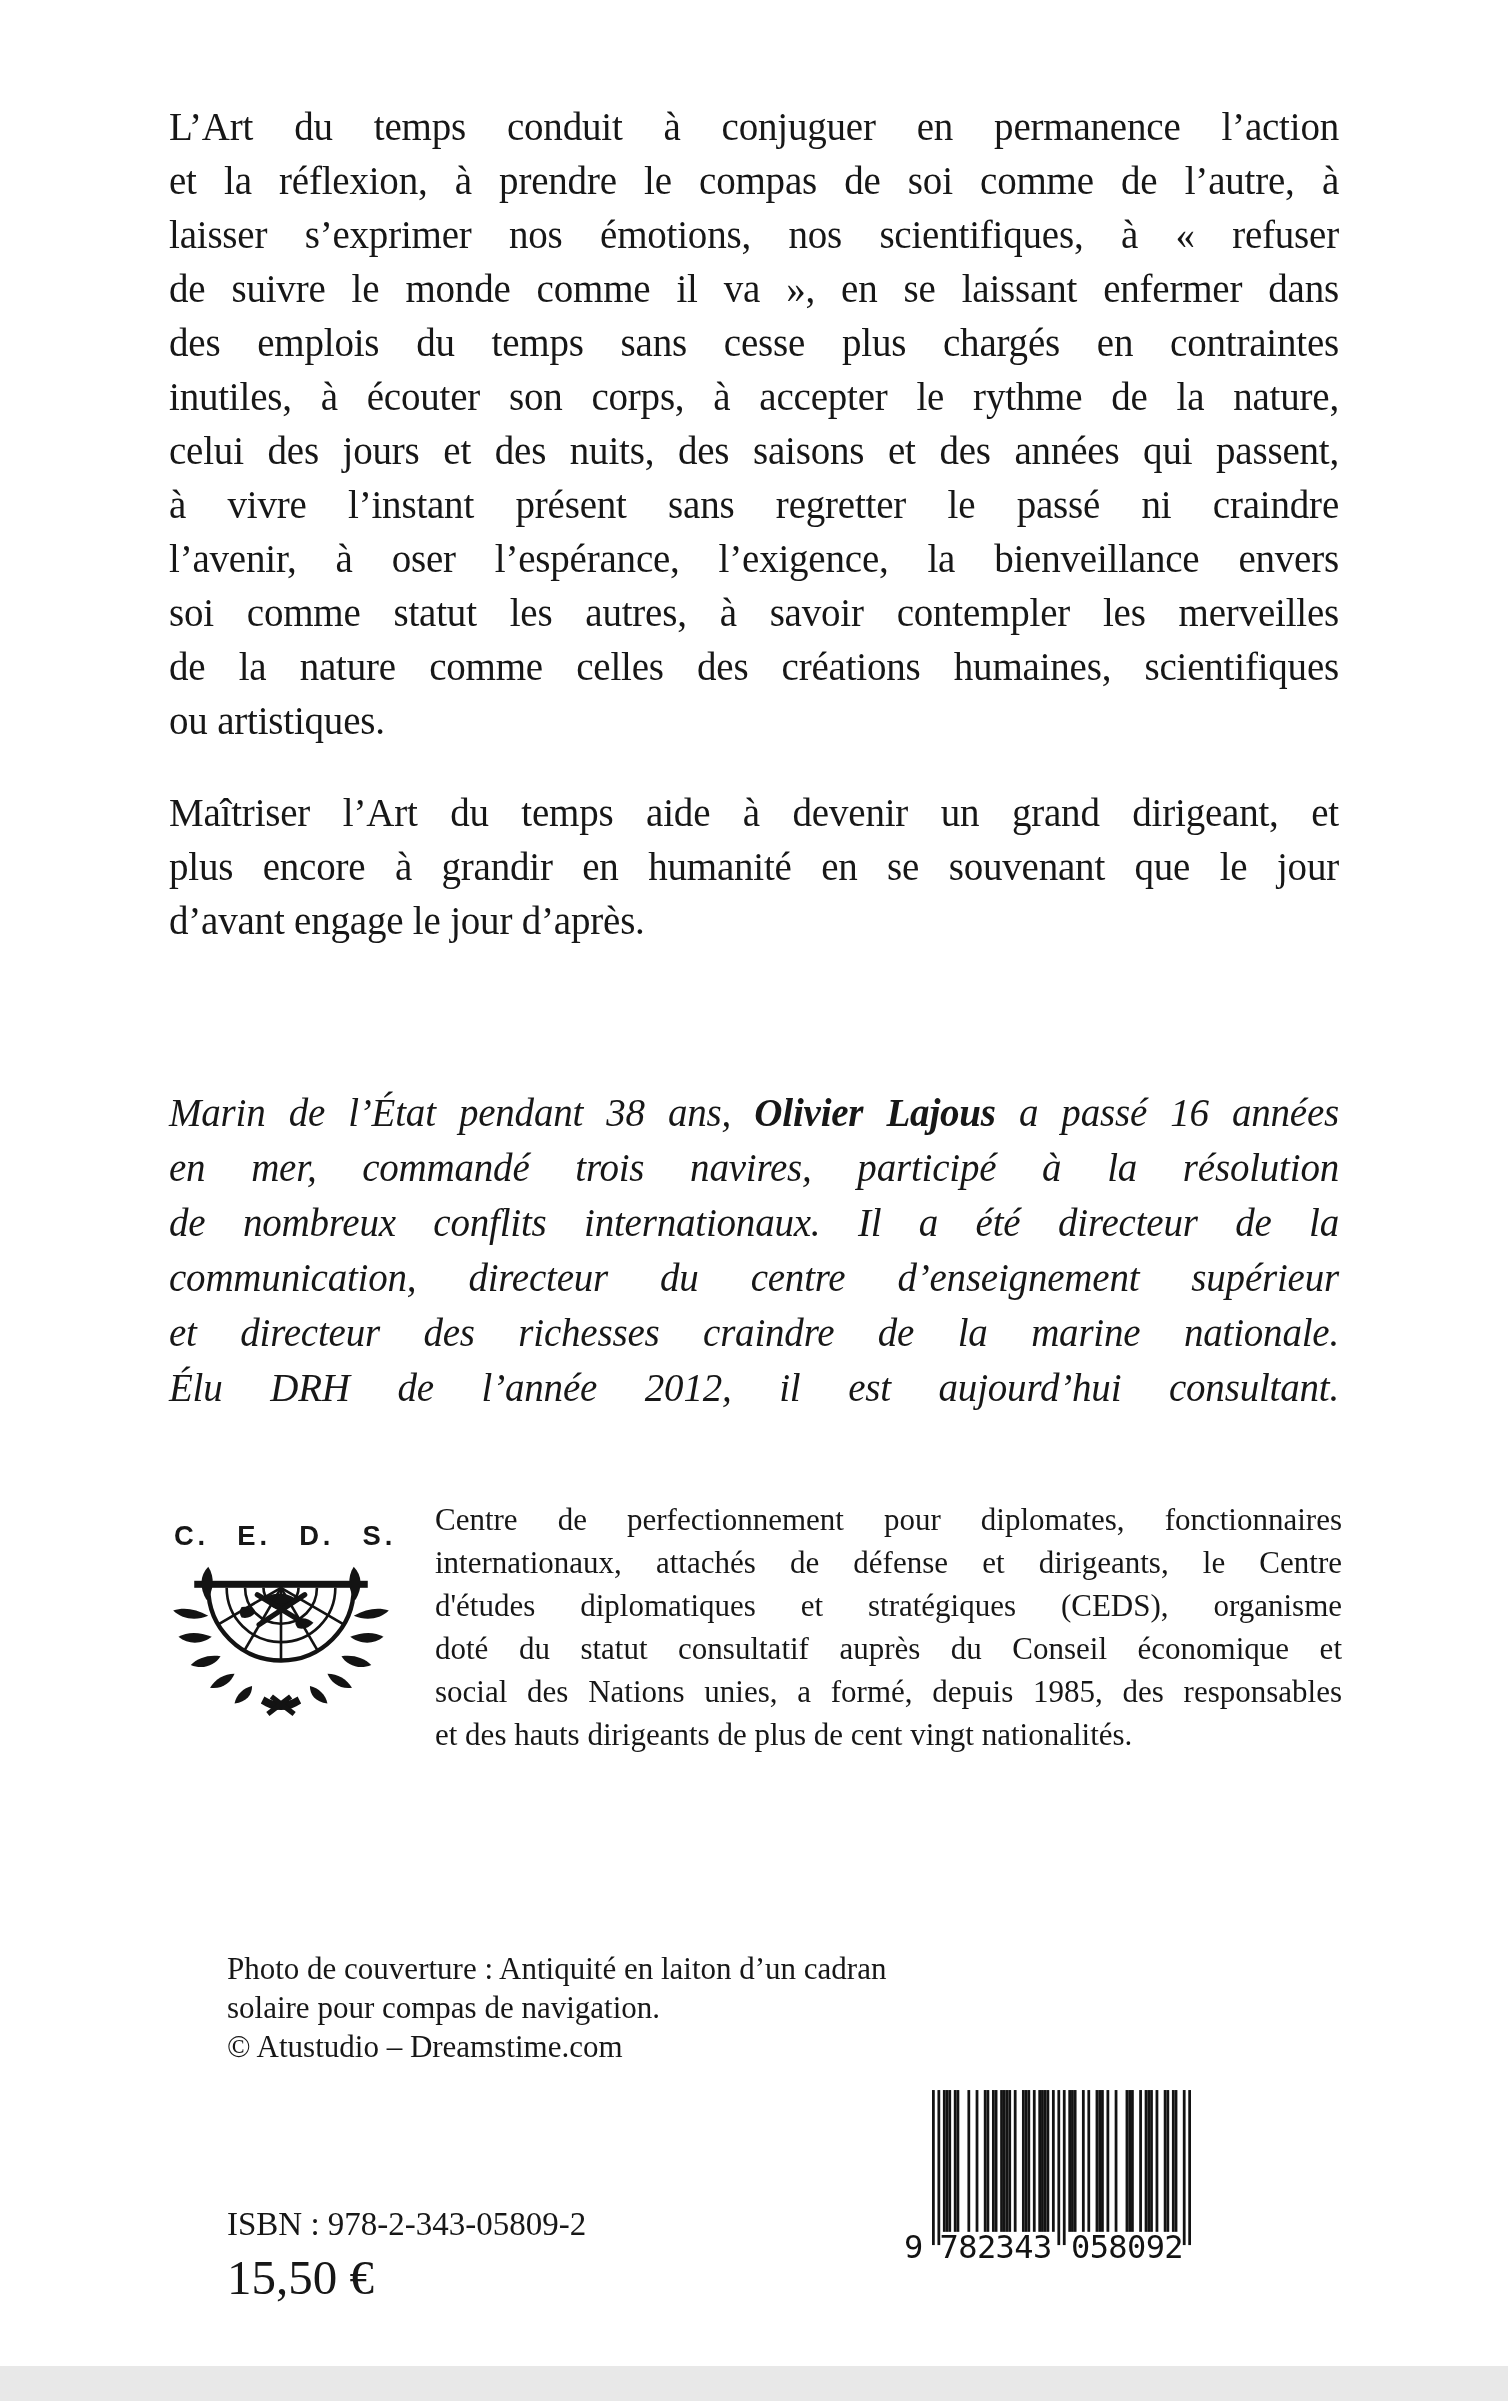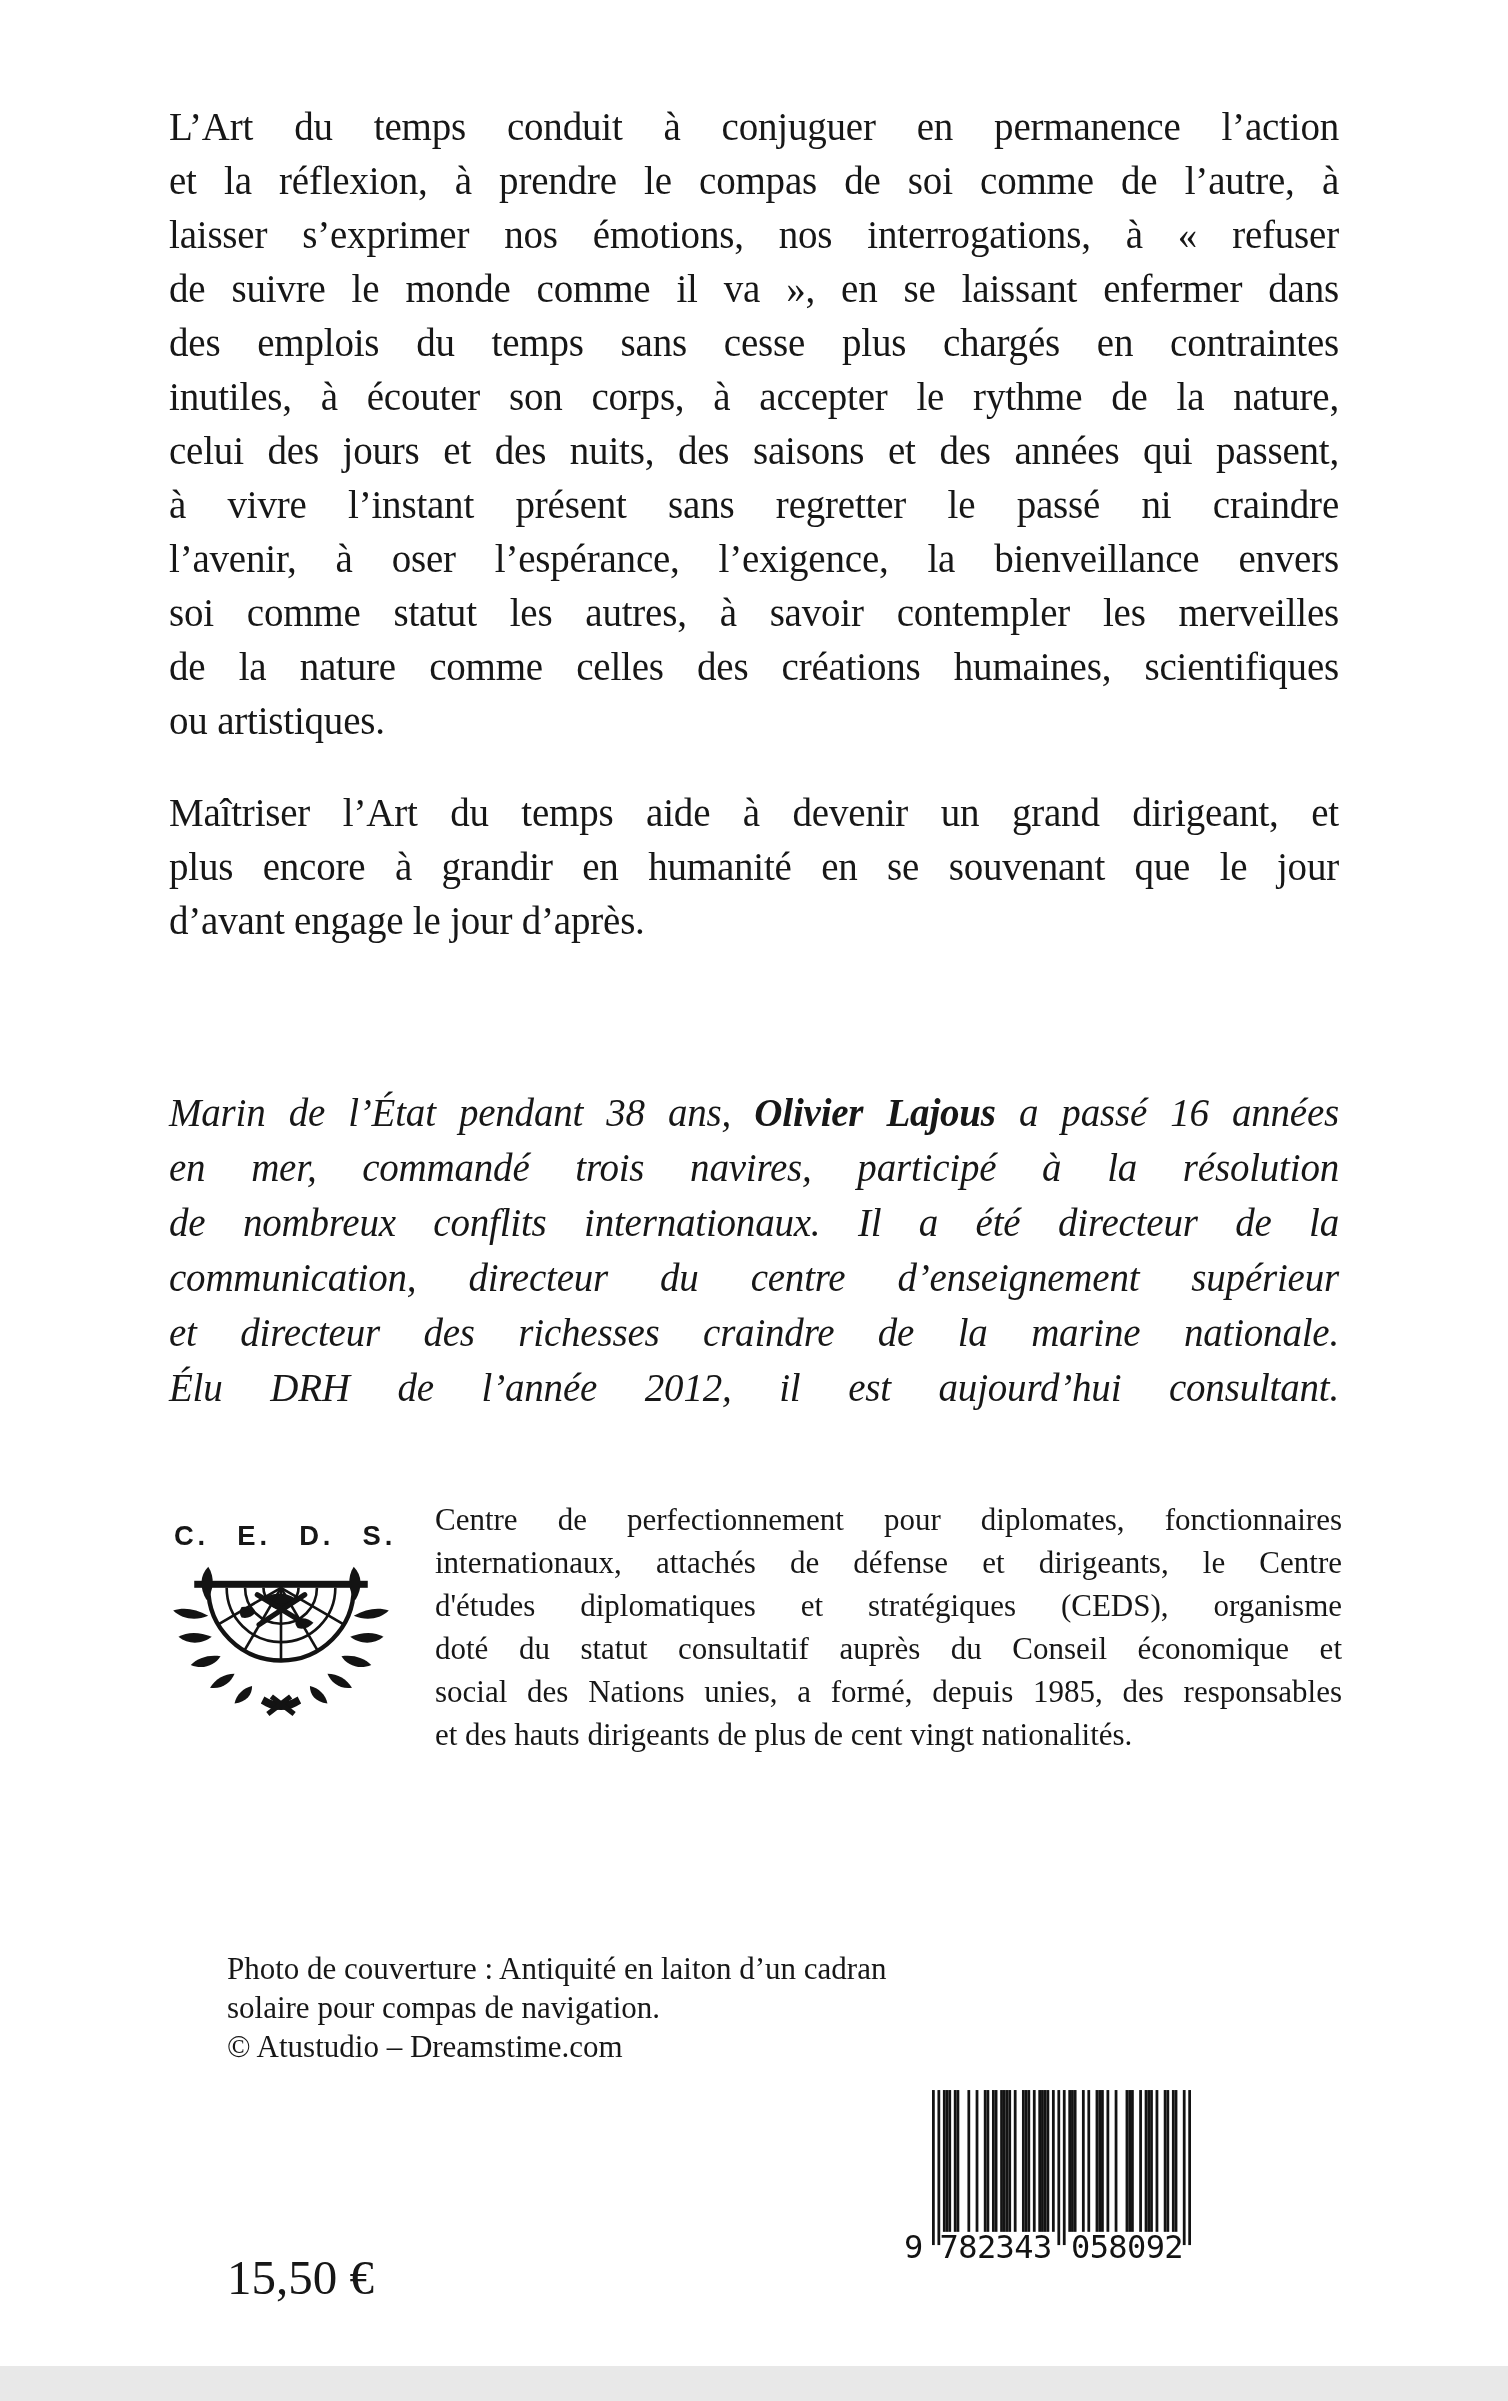--- a/index.html
+++ b/index.html
@@ -45,21 +45,21 @@
 </style>
 </head>
 <body>
 
 <div class="cover">
 
   <div class="synopsis">
     <div>
         <div class="jline">L’Art du temps conduit à conjuguer en permanence l’action</div>
         <div class="jline">et la réflexion, à prendre le compas de soi comme de l’autre, à</div>
-        <div class="jline">laisser s’exprimer nos émotions, nos interrogations, à « refuser</div>
+        <div class="jline">laisser s’exprimer nos émotions, nos scientifiques, à « refuser</div>
         <div class="jline">de suivre le monde comme il va », en se laissant enfermer dans</div>
         <div class="jline">des emplois du temps sans cesse plus chargés en contraintes</div>
         <div class="jline">inutiles, à écouter son corps, à accepter le rythme de la nature,</div>
         <div class="jline">celui des jours et des nuits, des saisons et des années qui passent,</div>
         <div class="jline">à vivre l’instant présent sans regretter le passé ni craindre</div>
         <div class="jline">l’avenir, à oser l’espérance, l’exigence, la bienveillance envers</div>
         <div class="jline">soi comme statut les autres, à savoir contempler les merveilles</div>
         <div class="jline">de la nature comme celles des créations humaines, scientifiques</div>
         <div class="jline lastline">ou artistiques.</div>
       </div>
@@ -129,20 +129,21 @@
       <div class="jline">social des Nations unies, a formé, depuis 1985, des responsables</div>
       <div class="jline lastline">et des hauts dirigeants de plus de cent vingt nationalités.</div>
     </div>
 
   <div class="credit">
       <div>Photo de couverture : Antiquité en laiton d’un cadran</div>
       <div>solaire pour compas de navigation.</div>
       <div>© Atustudio – Dreamstime.com</div>
     </div>
 
+  <div class="isbn">ISBN : 978-2-343-05809-2</div>
   <div class="price">15,50 €</div>
 
   <div class="barcode">
     <svg id="bc-svg" width="259" height="157" viewBox="0 0 274 166">
         <rect x="0.00" y="0" width="2.93" height="164"></rect>
         <rect x="5.77" y="0" width="2.93" height="164"></rect>
         <rect x="11.54" y="0" width="2.93" height="150"></rect>
         <rect x="14.42" y="0" width="2.93" height="150"></rect>
         <rect x="17.31" y="0" width="2.93" height="150"></rect>
         <rect x="23.07" y="0" width="2.93" height="150"></rect>

